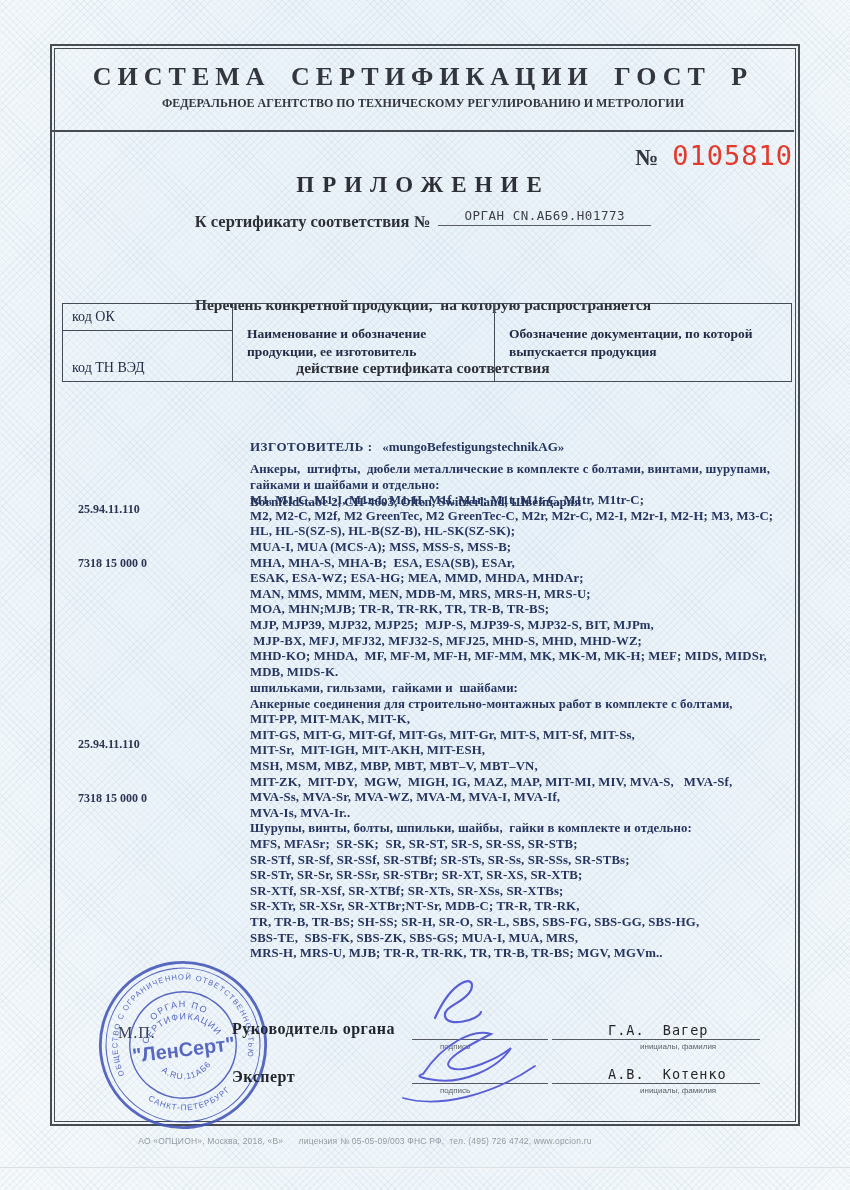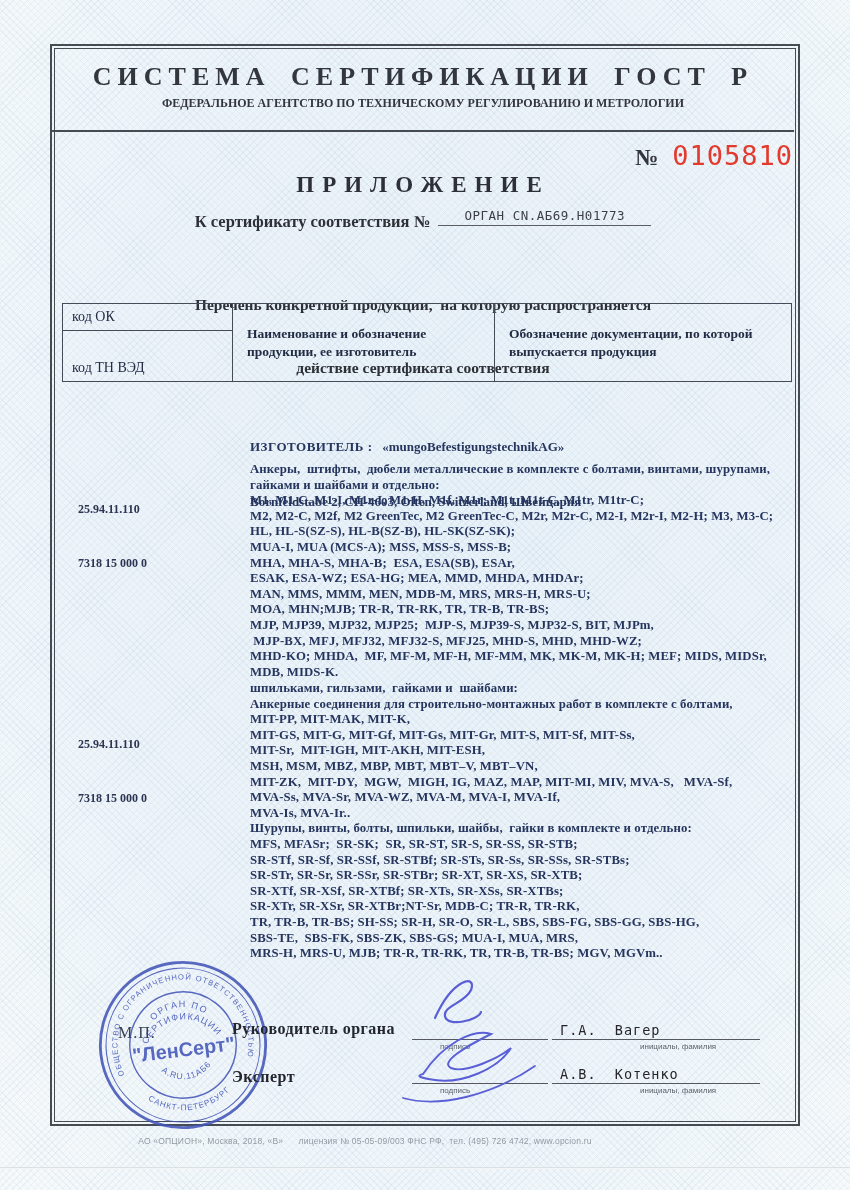--- a/index.html
+++ b/index.html
@@ -83,21 +83,21 @@
   .role.r1 { top:1020px; }
   .role.r2 { top:1068px; }
 
   .sigline { position:absolute; border-bottom:1px solid #55595f; }
   .sigline.s1 { left:412px; top:1024px; width:136px; height:15px; }
   .sigline.s2 { left:412px; top:1068px; width:136px; height:15px; }
   .nameline { position:absolute; border-bottom:1px solid #55595f; }
   .nameline.n1 { left:552px; top:1024px; width:208px; height:15px; }
   .nameline.n2 { left:552px; top:1068px; width:208px; height:15px; }
   .signame { position:absolute; font-family:"DejaVu Sans Mono", monospace; font-size:13.5px;
-    color:#26262a; letter-spacing:1px; white-space:pre; }
+    color:#26262a; letter-spacing:1px; white-space:pre;margin-left:48px; }
   .signame.n1 { left:560px; top:1022px; }
   .signame.n2 { left:560px; top:1066px; }
   .caption { position:absolute; font-family:"Liberation Sans", sans-serif; font-size:8px;
     color:#5c636b; }
   .caption.c-s1 { left:440px; top:1042px; }
   .caption.c-s2 { left:440px; top:1086px; }
   .caption.c-n1 { left:640px; top:1042px; }
   .caption.c-n2 { left:640px; top:1086px; }
 
   .sigs { position:absolute; left:395px; top:970px; width:220px; height:140px; pointer-events:none; }

